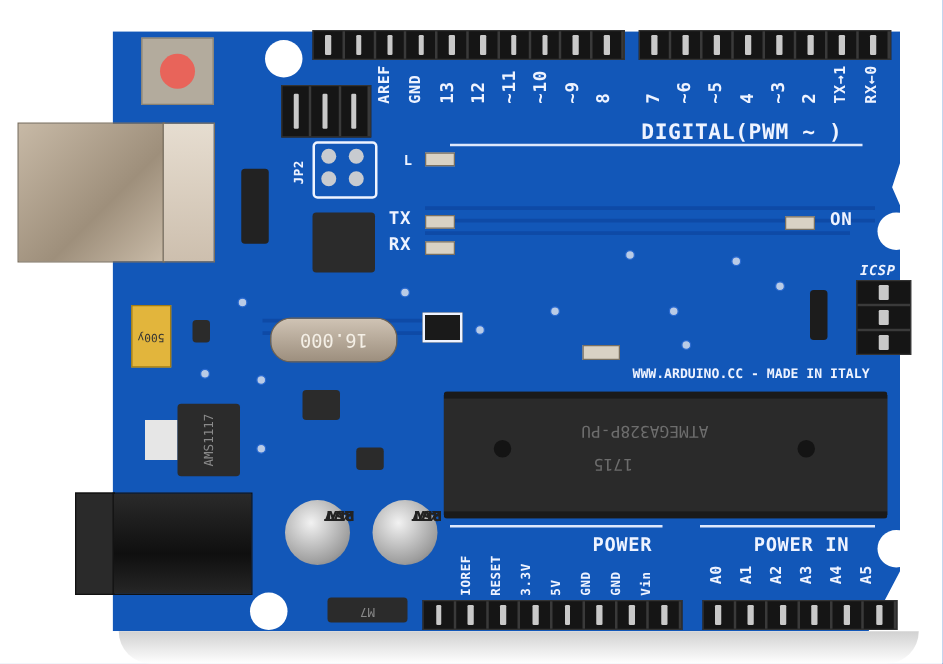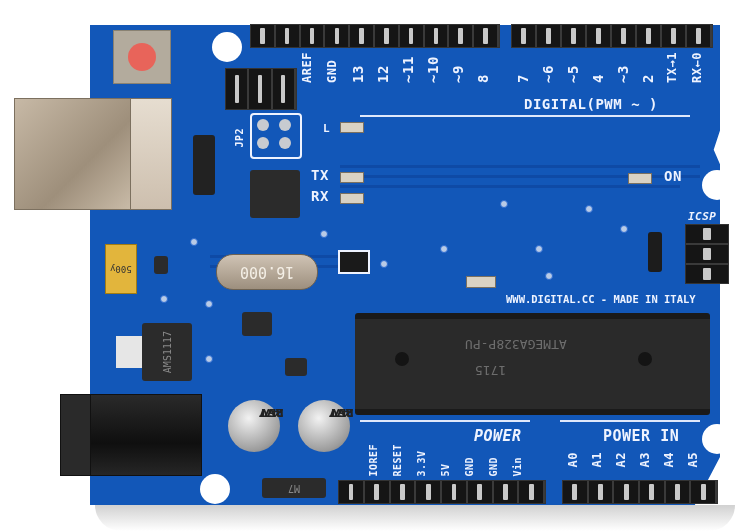--- a/index.html
+++ b/index.html
@@ -77,21 +77,21 @@
   <span class="vtext" style="width:40px;">8</span>
   <span class="vtext" style="width:25px;">7</span>
   <span class="vtext" style="width:25px;">~6</span>
   <span class="vtext" style="width:25px;">~5</span>
   <span class="vtext" style="width:25px;">4</span>
   <span class="vtext" style="width:25px;">~3</span>
   <span class="vtext" style="width:25px;">2</span>
   <span class="vtext" style="width:25px;font-size:12px;">TX→1</span>
   <span class="vtext" style="width:25px;font-size:12px;">RX←0</span>
 </div>
-<div class="abs silk" style="left:524px;top:96px;font-size:14px;">DIGITAL(PWM ~ )</div>
+<div class="abs silk" style="left:513px;top:96px;font-size:17px;">DIGITAL(PWM ~ )</div>
 
 <div class="abs" style="left:113px;top:30px;width:56px;height:52px;background:#b3ab9d;border:1px solid #8a8272;">
   <div style="position:absolute;left:14px;top:12px;width:28px;height:28px;border-radius:50%;background:#e8645a;"></div>
 </div>
 
 <div class="abs" style="left:14px;top:98px;width:116px;height:110px;background:linear-gradient(135deg,#c7b9a6,#9e8f7b 60%,#c9bba8);border:1px solid #7c705f;"></div>
 <div class="abs" style="left:130px;top:98px;width:40px;height:110px;background:linear-gradient(#e6ddd0,#cdbfae);border:1px solid #7c705f;"></div>
 
 <div class="header" style="left:225px;top:68px;width:70px;height:40px;">
   <div class="pin"></div>
@@ -131,21 +131,21 @@
   <span class="vtext" style="color:#8a8a8a;font-size:10px;">AMS1117</span>
 </div>
 
 <div class="chip" style="left:242px;top:312px;width:30px;height:24px;"></div>
 <div class="chip" style="left:285px;top:358px;width:22px;height:18px;"></div>
 <div class="chip" style="left:154px;top:256px;width:14px;height:18px;"></div>
 <div class="smd" style="left:466px;top:276px;width:28px;height:10px;"></div>
 <div class="abs" style="left:338px;top:250px;width:28px;height:20px;border:2px solid #eef3ff;background:#1a1a1a;"></div>
 <div class="chip" style="left:648px;top:232px;width:14px;height:40px;background:#1c1c1c;"></div>
 
-<div class="abs silk" style="left:506px;top:293px;font-size:10.5px;letter-spacing:0;">WWW.DIGITAL.CC - MADE IN ITALY</div>
+<div class="abs silk" style="left:506px;top:293px;font-size:10.5px;letter-spacing:0;">WWW.ARDUINO.CC - MADE IN ITALY</div>
 
 <div class="abs" style="left:355px;top:313px;width:355px;height:90px;background:#2a2a2a;border-radius:3px;border-top:6px solid #1a1a1a;border-bottom:6px solid #1a1a1a;">
   <div style="position:absolute;left:40px;top:33px;width:14px;height:14px;border-radius:50%;background:#141414;"></div>
   <div style="position:absolute;left:283px;top:33px;width:14px;height:14px;border-radius:50%;background:#141414;"></div>
   <div style="position:absolute;left:110px;top:18px;transform:rotate(180deg);color:#6d6d6d;font-size:13px;">ATMEGA328P-PU</div>
   <div style="position:absolute;left:120px;top:44px;transform:rotate(180deg);color:#6d6d6d;font-size:13px;">1715</div>
 </div>
 
 <div class="abs silk" style="left:688px;top:210px;font-size:11px;font-style:italic;">ICSP</div>
 <div class="header" style="left:685px;top:224px;width:42px;height:58px;flex-direction:column;">
@@ -169,21 +169,21 @@
       <span>47</span> 
       <span>25V</span> 
       <span>RVT</span>
     </span>
 </div>
 
 <div class="chip" style="left:262px;top:478px;width:64px;height:20px;display:flex;align-items:center;justify-content:center;">
   <span style="color:#888;font-size:10px;transform:rotate(180deg);display:inline-block;">M7</span>
 </div>
 
-<div class="abs silk" style="left:474px;top:427px;font-size:15px;font-style:italic;">POWER</div>
+<div class="abs silk" style="left:474px;top:427px;font-size:15px;">POWER</div>
 <div class="abs silk" style="left:603px;top:427px;font-size:15px;">POWER IN</div>
 
 <div class="abs silk" style="left:368px;top:444px;display:flex;font-size:10px;">
   <span class="vtext" style="width:24px;">IOREF</span>
   <span class="vtext" style="width:24px;">RESET</span>
   <span class="vtext" style="width:24px;">3.3V</span>
   <span class="vtext" style="width:24px;">5V</span>
   <span class="vtext" style="width:24px;">GND</span>
   <span class="vtext" style="width:24px;">GND</span>
   <span class="vtext" style="width:24px;">Vin</span>

